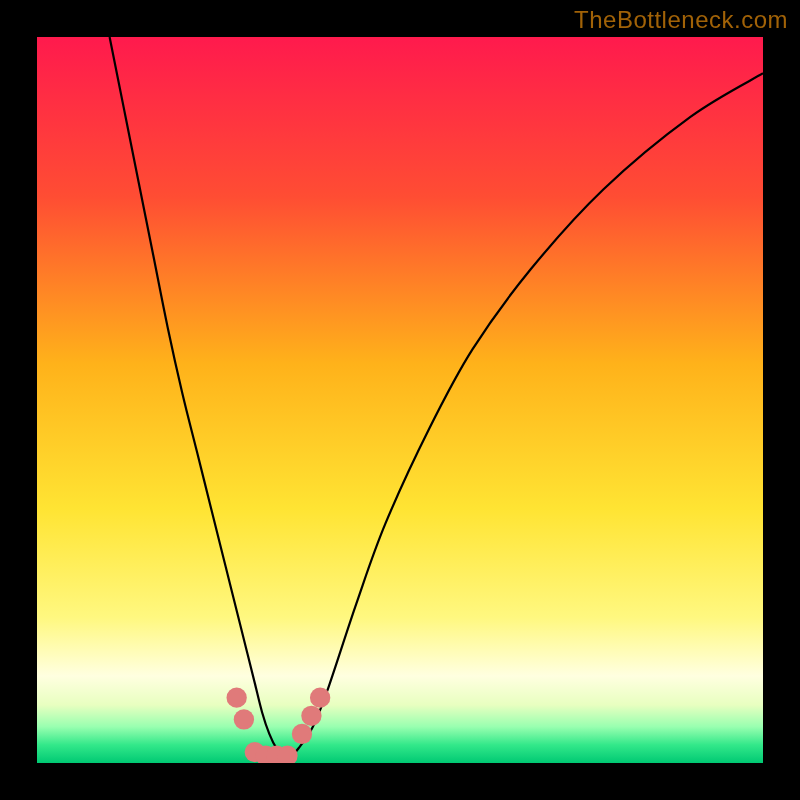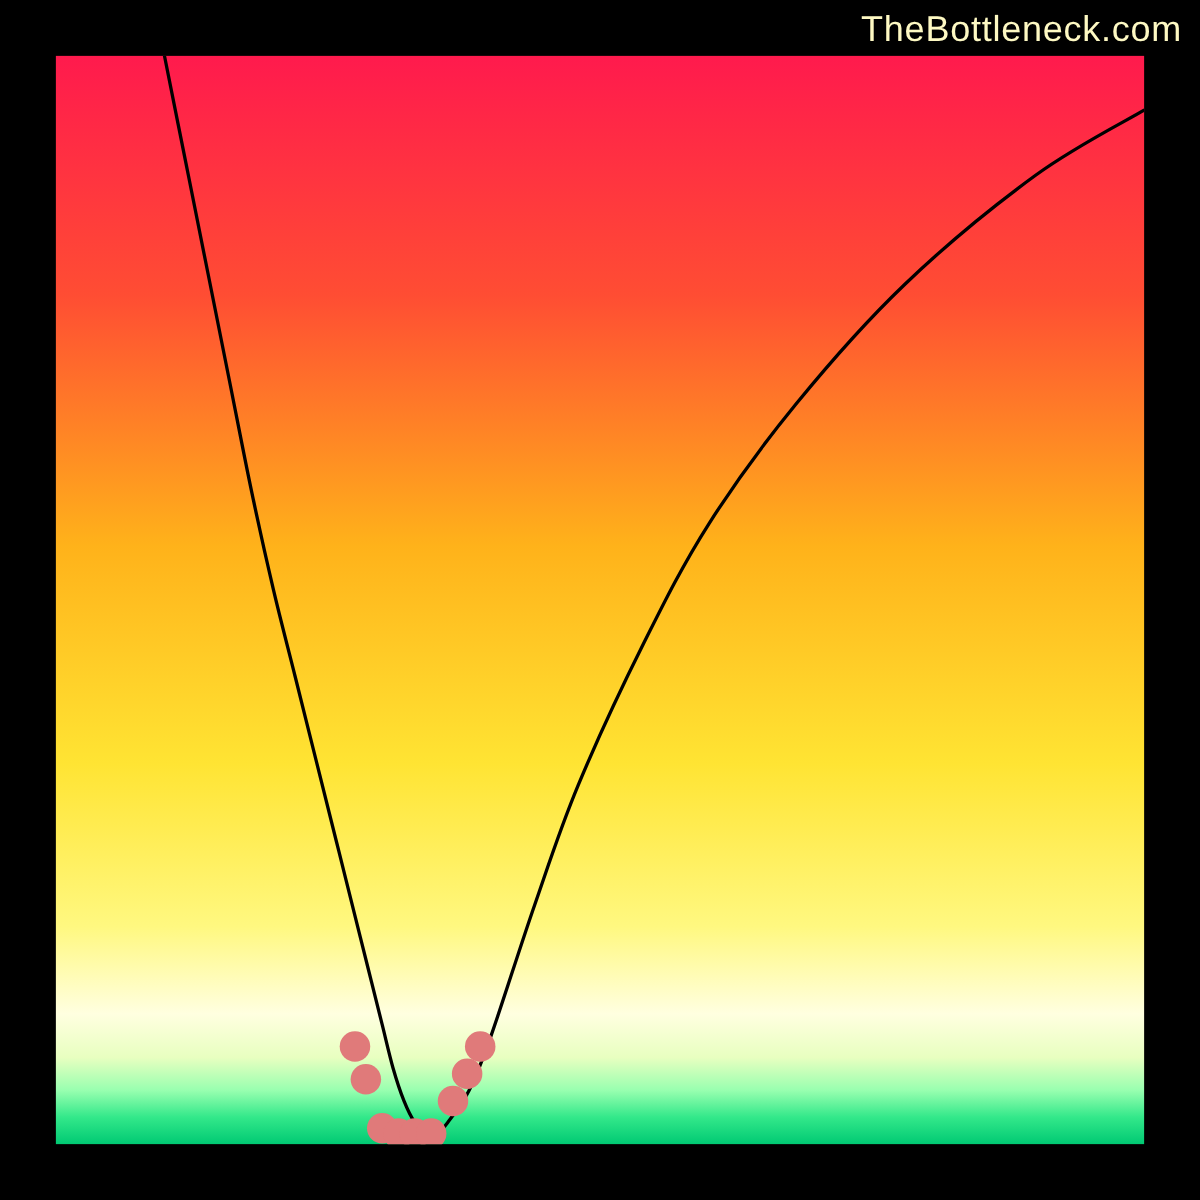--- a/index.html
+++ b/index.html
@@ -14,21 +14,21 @@
   .frame {
     position: relative;
     width: 800px;
     height: 800px;
     background: #000;
   }
   .watermark {
     position: absolute;
     top: 6px;
     right: 12px;
-    color: #fef9c3;
+    color: #a16207;
     font-size: 24px;
     letter-spacing: 0.5px;
     z-index: 10;
   }
   .plot-area {
     position: absolute;
     left: 37px;
     top: 37px;
     width: 726px;
     height: 726px;

